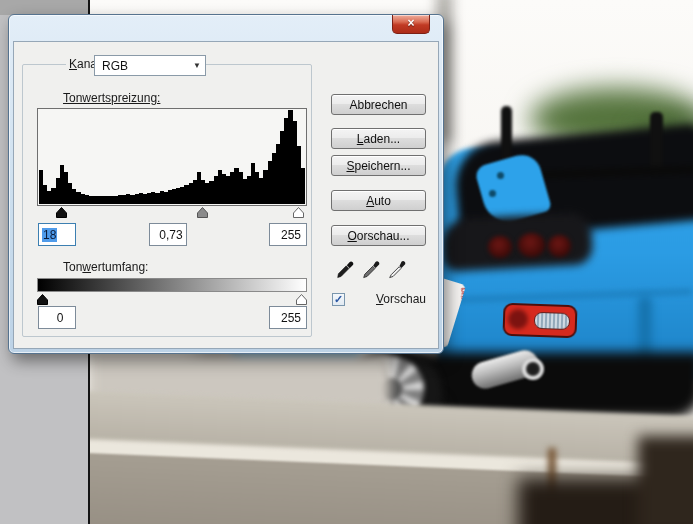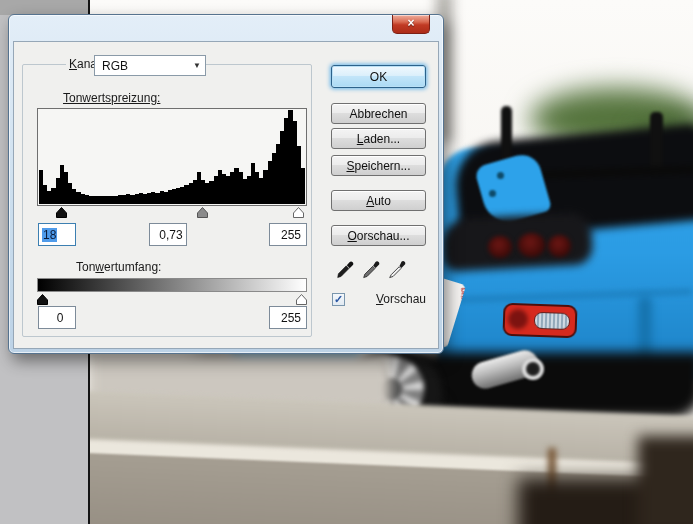--- a/index.html
+++ b/index.html
@@ -95,21 +95,21 @@
   .hbar{flex:1 1 auto;background:#000;}
   .track{left:23px;top:164px;width:270px;height:12px;}
   .thumb{position:absolute;top:1px;}
   .field{height:23px;width:38px;background:#fff;border:1px solid #7d8b99;font-size:12px;color:#111;
          display:flex;align-items:center;justify-content:center;padding-left:6px;}
   .field.focused{border:1px solid #3c7fb1;justify-content:flex-start;padding-left:3px;}
   .field.focused .sel{background:#4f9bea;color:#0c1b38;padding:0 1px;}
   .f-in-black{left:24px;top:181px;}
   .f-in-gamma{left:135px;top:181px;}
   .f-in-white{left:255px;top:181px;}
-  .out-lbl{left:36px;top:218px;}
+  .out-lbl{left:23px;top:218px;}
   .gradbar{left:23px;top:236px;width:270px;height:14px;border:1px solid #8a8a8a;
            background:linear-gradient(90deg,#000 0%,#fff 100%);}
   .outtrack{left:23px;top:251px;width:270px;height:12px;}
   .f-out-black{left:24px;top:264px;}
   .f-out-white{left:255px;top:264px;}
 
   .btn{position:absolute;left:317px;width:95px;height:21px;border:1px solid #707070;border-radius:3px;
        font-size:12px;color:#111;display:flex;align-items:center;justify-content:center;
        background:linear-gradient(180deg,#f4f4f4 0%,#ececec 45%,#dddddd 50%,#cfcfcf 100%);
        box-shadow:inset 0 1px 0 #fff;}
@@ -294,24 +294,21 @@
           </svg>
       </div>
 
       <div class="abs field f-out-black">
           <span>0</span>
         </div>
       <div class="abs field f-out-white">
           <span>255</span>
         </div>
 
-      <div class="btn default" style="top:23px">
-          <span><span>OK</span><span class="ak"></span><span></span></span>
-        </div>
-      <div class="btn" style="top:61px">
+      <div class="btn" style="top:52px">
           <span><span>Abbrechen</span><span class="ak"></span><span></span></span>
         </div>
       <div class="btn" style="top:86px">
           <span><span></span><span class="ak">L</span><span>aden...</span></span>
         </div>
       <div class="btn" style="top:148px">
           <span><span></span><span class="ak">A</span><span>uto</span></span>
         </div>
       <div class="btn" style="top:113px">
           <span><span></span><span class="ak">S</span><span>peichern...</span></span>

